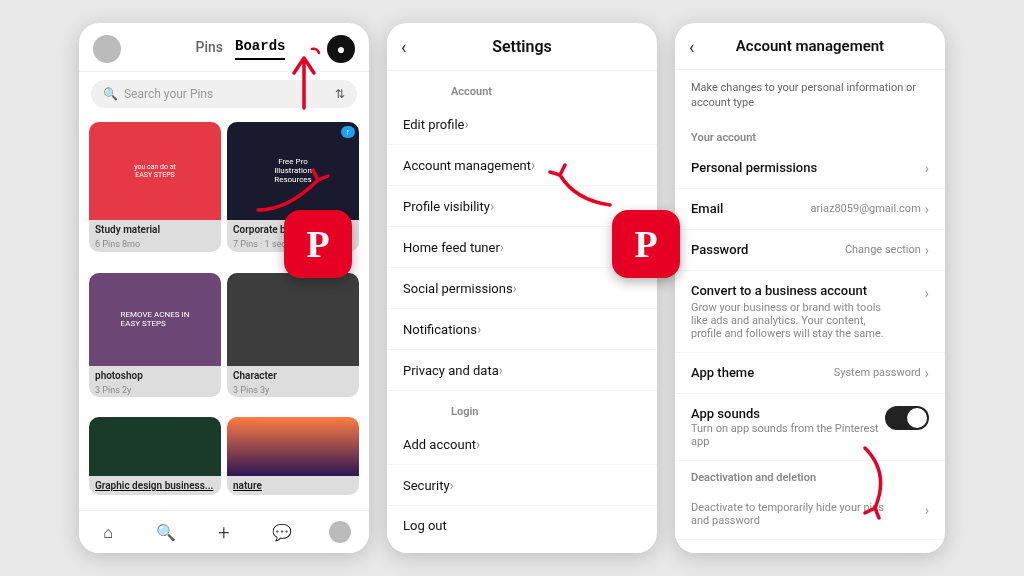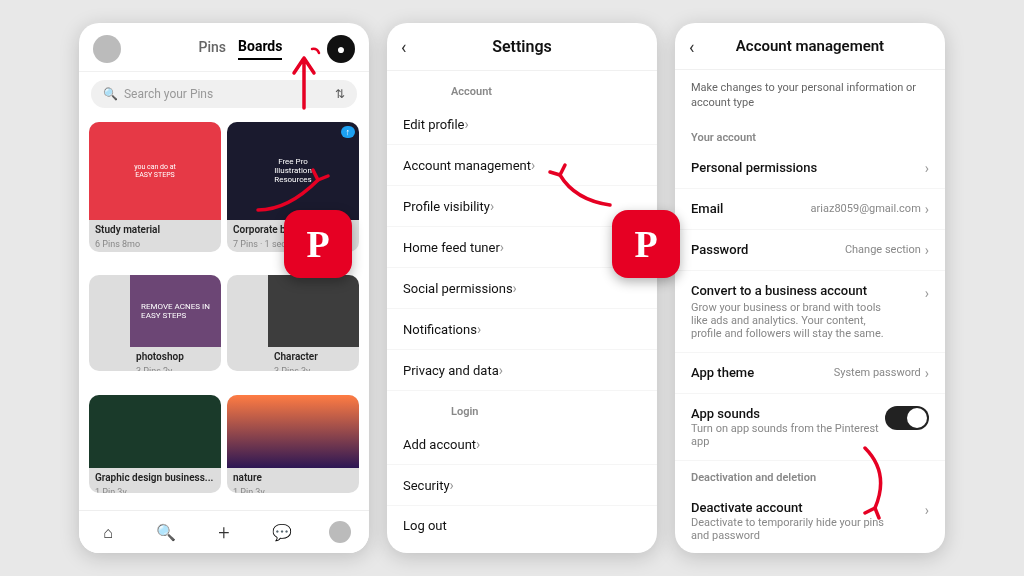--- a/index.html
+++ b/index.html
@@ -62,20 +62,21 @@
     .feed-tab {
       font-size: 14px;
       font-weight: 500;
       color: #666;
       padding-bottom: 4px;
     }
     .feed-tab.active {
       color: #000;
       font-weight: 700;
       border-bottom: 2px solid #000;
+      font-family: Liberation Mono, monospace;
     }
     .avatar-sm {
       width: 28px; height: 28px;
       border-radius: 50%;
       background: #bbb;
     }
     .search-bar {
       margin: 8px 12px;
       background: #f0f0f0;
       border-radius: 20px;
@@ -96,22 +97,22 @@
       overflow: hidden;
       height: 400px;
     }
     .grid-item {
       border-radius: 10px;
       overflow: hidden;
       background: #ddd;
       position: relative;
     }
     .grid-item-tall { height: 130px; }
-    .grid-item-short { height: 98px; }
-    .grid-item-med { height: 96px; padding-left: 41px; }
+    .grid-item-short { height: 78px; text-decoration: underline; }
+    .grid-item-med { height: 124px; }
 
     .grid-img {
       width: 100%;
       height: 75%;
       background: #ccc;
       display: flex;
       align-items: center;
       justify-content: center;
       font-size: 10px;
       color: #888;
@@ -546,21 +547,20 @@
       <div class="toggle">
         <div class="toggle-knob"></div>
       </div>
     </div>
   </div>
 
   <div class="section-label-account">Deactivation and deletion</div>
 
   <div class="account-item" style="align-items:flex-start;">
     <div class="account-item-left" style="max-width:210px;">
-      <span class="account-item-title">Deactivate account</span>
       <span class="account-item-sub">Deactivate to temporarily hide your pins and password</span>
     </div>
     <div class="account-item-right" style="padding-top:2px;">
       <span class="chevron">›</span>
     </div>
   </div>
 
   <svg class="red-arrow" style="bottom:30px;right:50px;width:60px;height:80px;" viewBox="0 0 60 80">
     <path d="M30 5 Q55 30 40 65" stroke="#e60023" stroke-width="3.5" fill="none" stroke-linecap="round"></path>
     <path d="M30 70 L40 65 L44 75" stroke="#e60023" stroke-width="3.5" fill="none" stroke-linecap="round" stroke-linejoin="round"></path>

